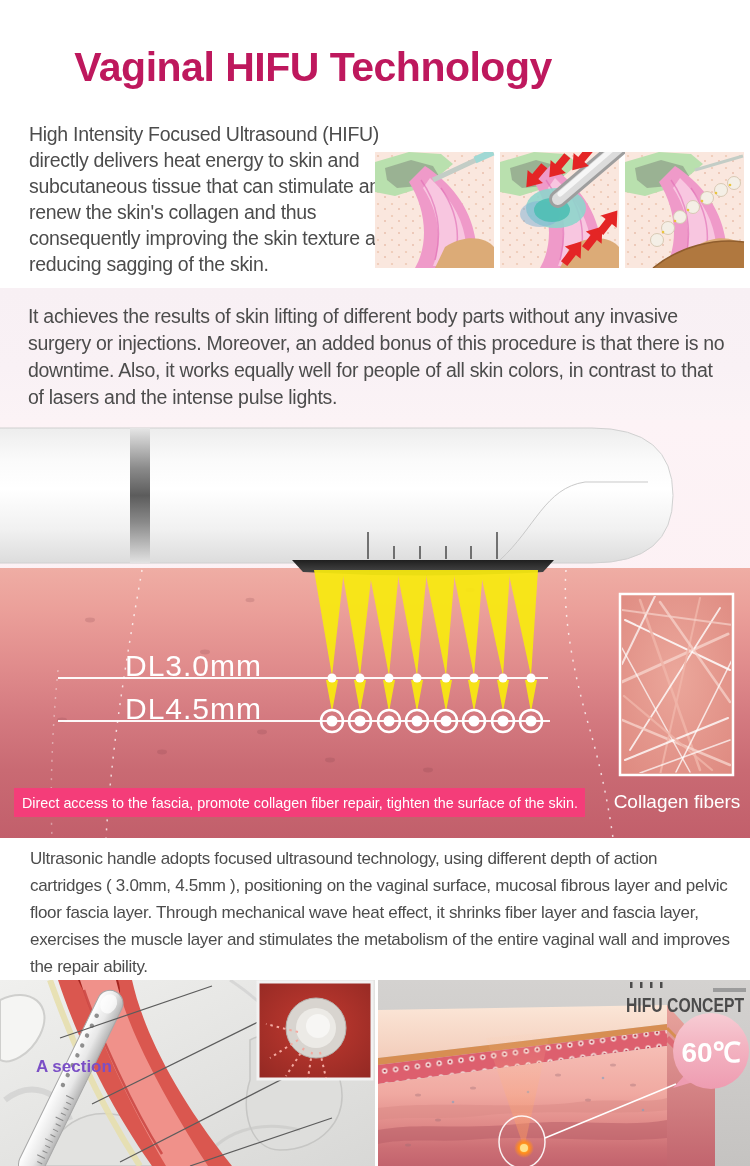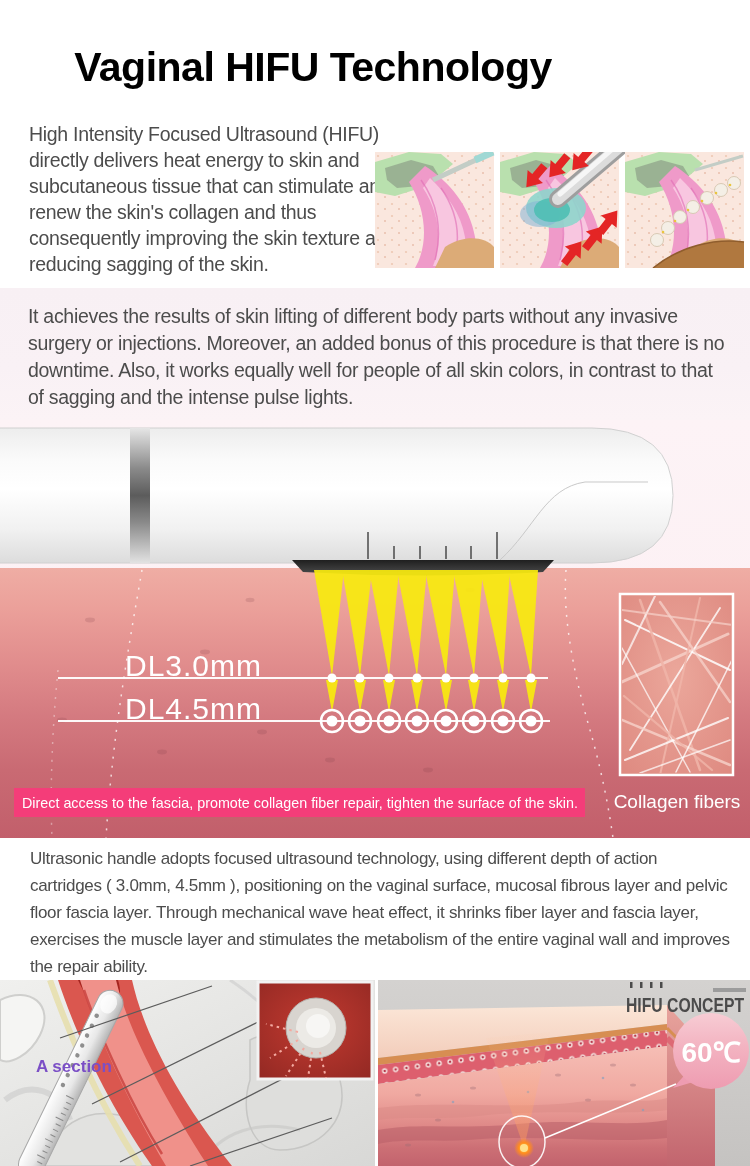--- a/index.html
+++ b/index.html
@@ -1,19 +1,19 @@
 <!DOCTYPE html>
 <html><head>
 <meta charset="utf-8">
 <style>
   html,body{margin:0;padding:0;background:#ffffff;}
   .page{position:relative;width:750px;height:1166px;background:#ffffff;overflow:hidden;
         font-family:"Liberation Sans",sans-serif;}
   .page-title{position:absolute;top:44px;left:0;width:626px;text-align:center;
-        font-size:41px;font-weight:bold;color:#000000;letter-spacing:-0.5px;}
+        font-size:41px;font-weight:bold;color:#be185d;letter-spacing:-0.5px;}
   .para{position:absolute;color:#4c4c4c;}
   .intro-para{top:121px;left:29px;width:368px;font-size:19.5px;line-height:26px;letter-spacing:-0.3px;}
   .benefits-bg{position:absolute;top:288px;left:0;width:750px;height:132px;
         background:linear-gradient(180deg,#f8f0f4 0%,#f9f1f5 60%,#fbf3f6 100%);}
   .benefits-para{top:303px;left:28px;width:700px;font-size:19.5px;line-height:27px;letter-spacing:-0.3px;}
   .mech-para{top:845px;left:30px;width:700px;font-size:17px;line-height:27px;letter-spacing:-0.3px;}
   svg{position:absolute;display:block;}
   .panels-svg{top:152px;left:375px;}
   .device-svg{top:420px;left:0;}
   .anatomy-svg{top:980px;left:0;}
@@ -87,21 +87,21 @@
           <circle cx="50" cy="69" r="1.3"></circle>
           <circle cx="63" cy="58" r="1.3"></circle>
         <circle cx="77" cy="49" r="1.3"></circle>
           <circle cx="91" cy="41" r="1.3"></circle>
           <circle cx="105" cy="33" r="1.3"></circle>
       </g>
     </g>
   </svg>
 
   <div class="benefits-bg"></div>
-  <div class="para benefits-para">It achieves the results of skin lifting of different body parts without any invasive surgery or injections. Moreover, an added bonus of this procedure is that there is no downtime. Also, it works equally well for people of all skin colors, in contrast to that of sagging and the intense pulse lights.</div>
+  <div class="para benefits-para">It achieves the results of skin lifting of different body parts without any invasive surgery or injections. Moreover, an added bonus of this procedure is that there is no downtime. Also, it works equally well for people of all skin colors, in contrast to that of lasers and the intense pulse lights.</div>
 
   <svg class="device-svg" width="750" height="418" viewBox="0 0 750 418">
     <defs>
       <linearGradient id="bgPink" x1="0" y1="0" x2="0" y2="1">
         <stop offset="0" stop-color="#fdf3f6"></stop>
           <stop offset="1" stop-color="#fceef2"></stop>
       </linearGradient>
       <linearGradient id="tissueGrad" x1="0" y1="0" x2="0" y2="1">
         <stop offset="0" stop-color="#efada4"></stop>
           <stop offset="0.15" stop-color="#eba09a"></stop>

